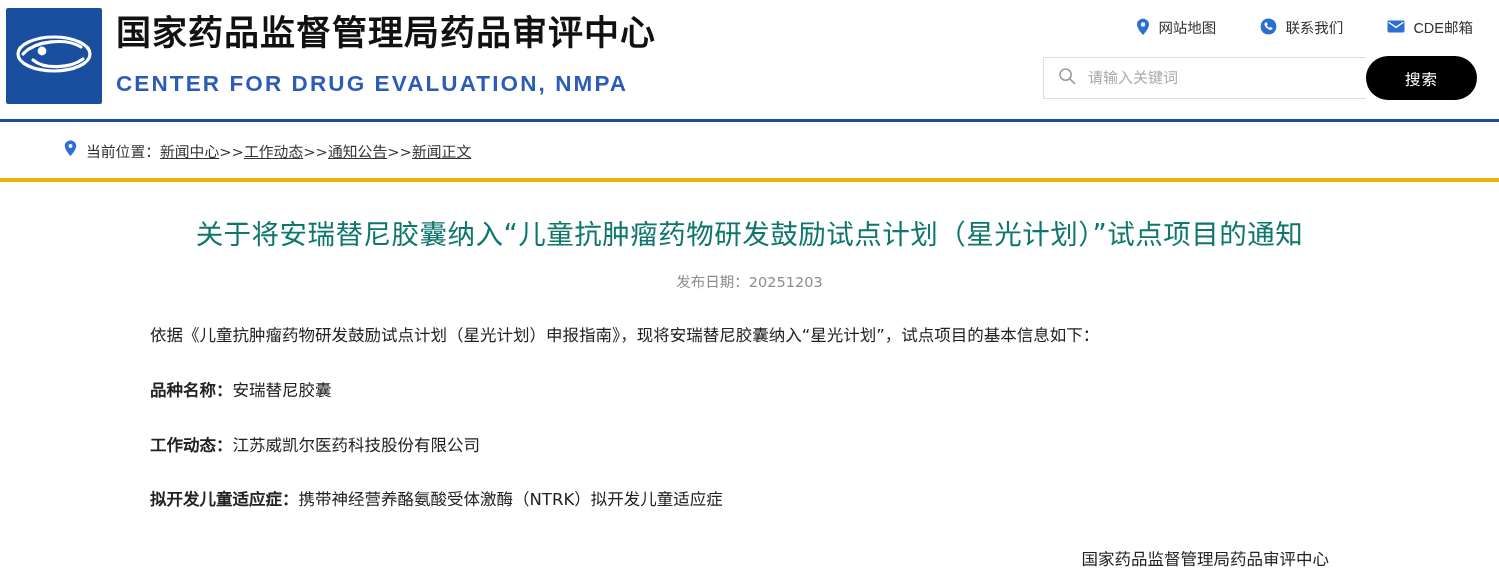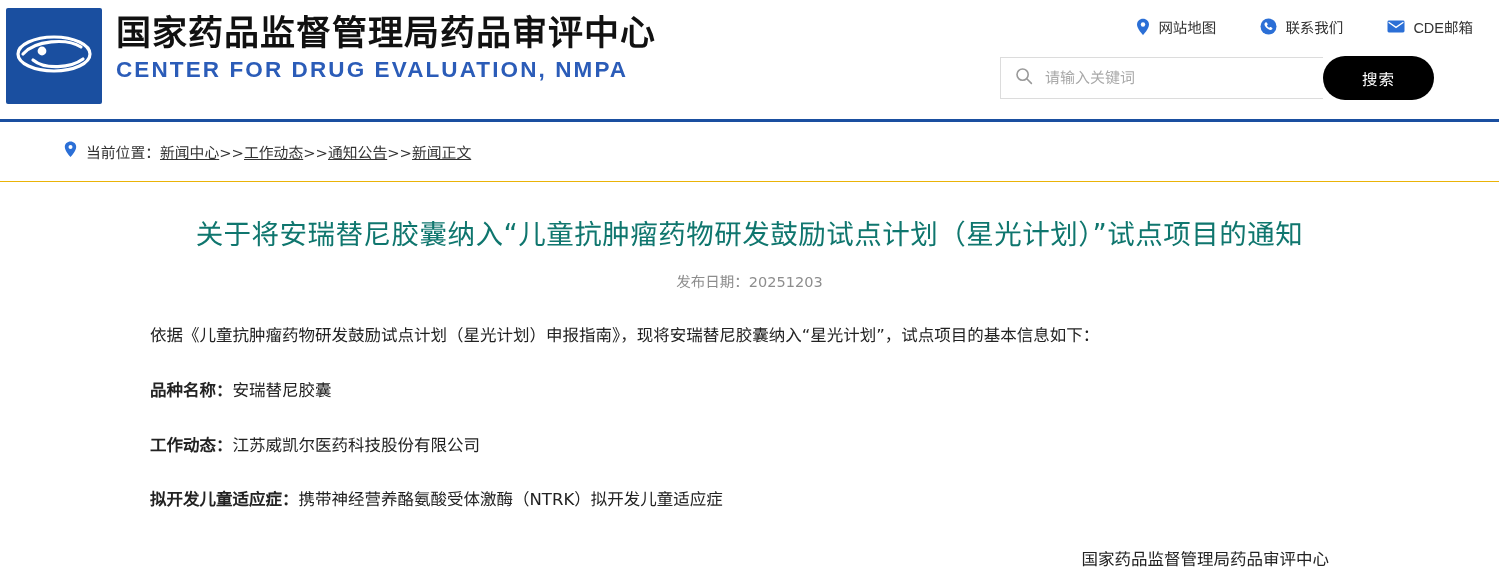--- a/index.html
+++ b/index.html
@@ -44,21 +44,21 @@
   }
   .title-cn {
     font-size: 35px;
     font-weight: bold;
     color: #111111;
     letter-spacing: 1px;
     line-height: 1.25;
     font-family: "DejaVu Sans", "Liberation Sans", sans-serif;
   }
   .title-en {
-    margin-top: 1px;
+    margin-top: 15px;
     font-size: 22.5px;
     font-weight: bold;
     color: #2b5cb8;
     letter-spacing: 2.1px;
     font-family: "Liberation Sans", sans-serif;
   }
 
   
   .header-right {
     position: absolute;
@@ -82,21 +82,21 @@
     color: #333333;
     cursor: pointer;
     white-space: nowrap;
   }
   .top-link .ico { display: block; line-height: 0; }
 
   .search-row {
     display: flex;
     align-items: center;
     margin-top: 19px;
-    justify-content: center;
+    justify-content: flex-end;
   }
   .search-box {
     width: 323px;
     height: 42px;
     border: 1px solid #dcdcdc;
     border-right: none;
     background: #fff;
     display: flex;
     align-items: center;
     padding-left: 14px;
@@ -124,21 +124,21 @@
     cursor: pointer;
     font-family: "DejaVu Sans", "Liberation Sans", sans-serif;
   }
 
   
   .crumb-wrap {
     height: 60px;
     display: flex;
     align-items: center;
     padding-left: 64px;
-    border-bottom: 1px solid #eab308;
+    border-bottom: 4px solid #eab308;
     margin: 0 0 0 0;
   }
   .crumb-inner {
     display: flex;
     align-items: center;
     gap: 9px;
     width: 1371px;
   }
   .crumb-text {
     font-size: 14.8px;

